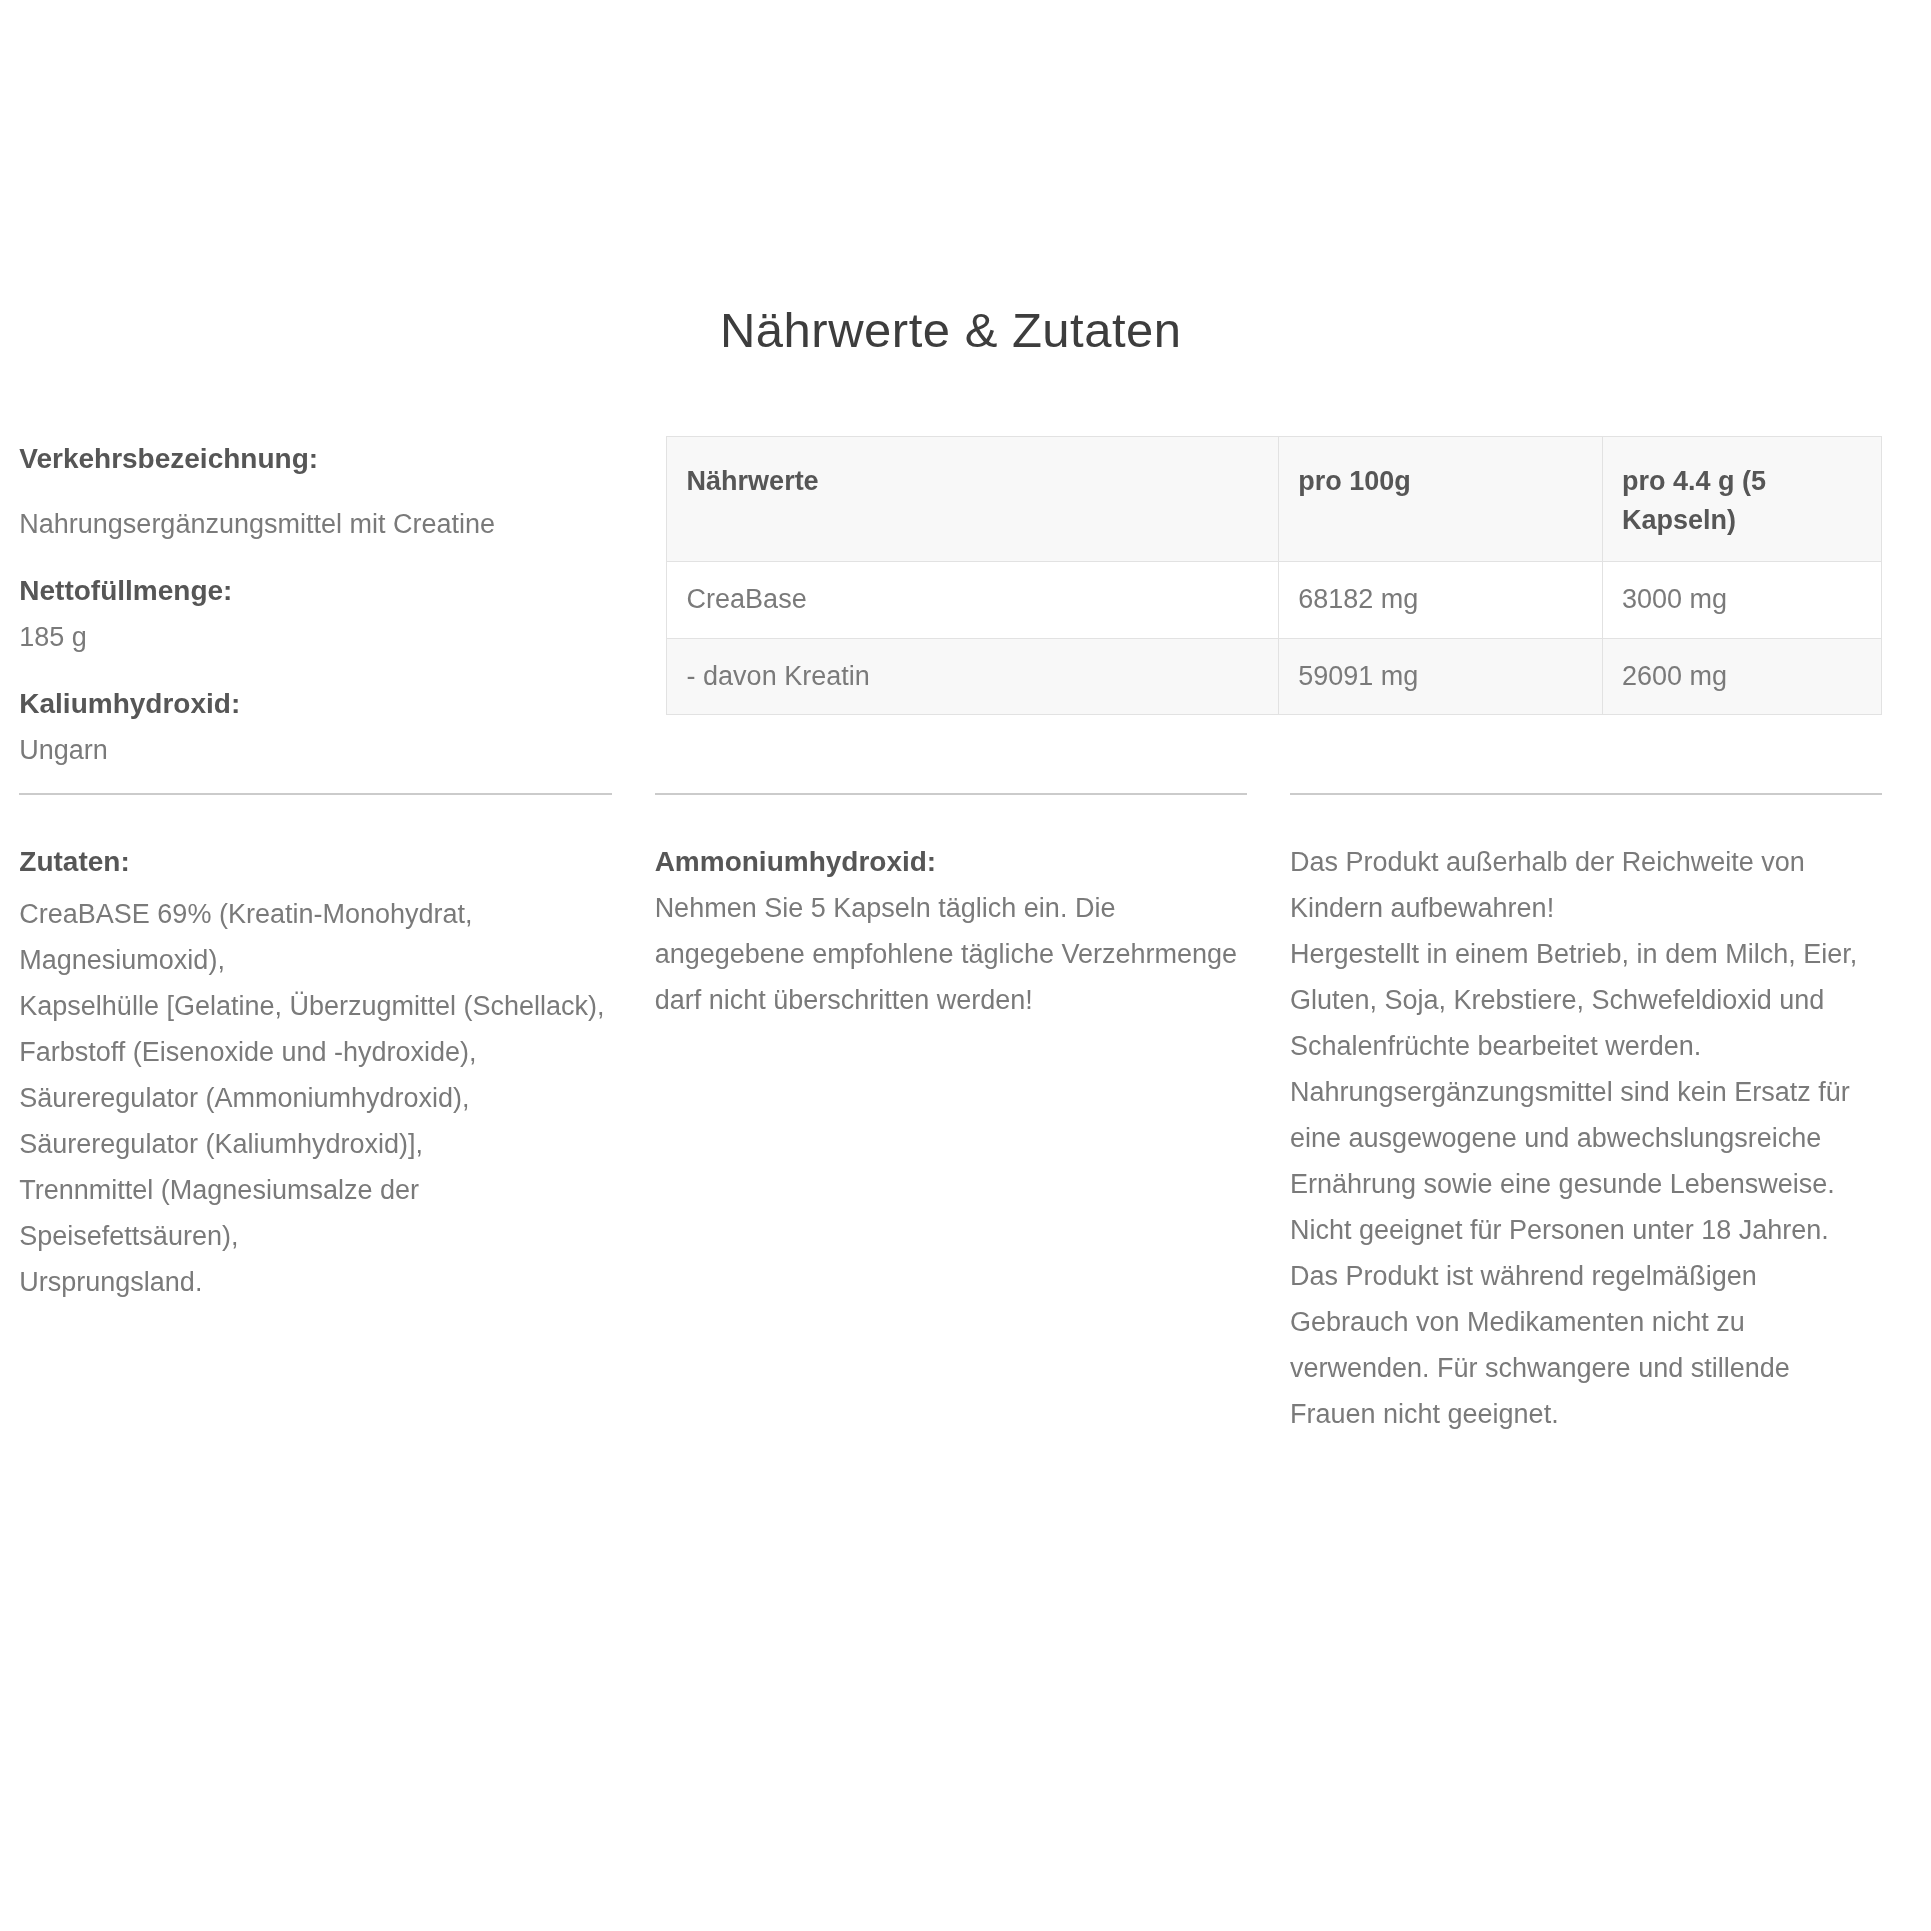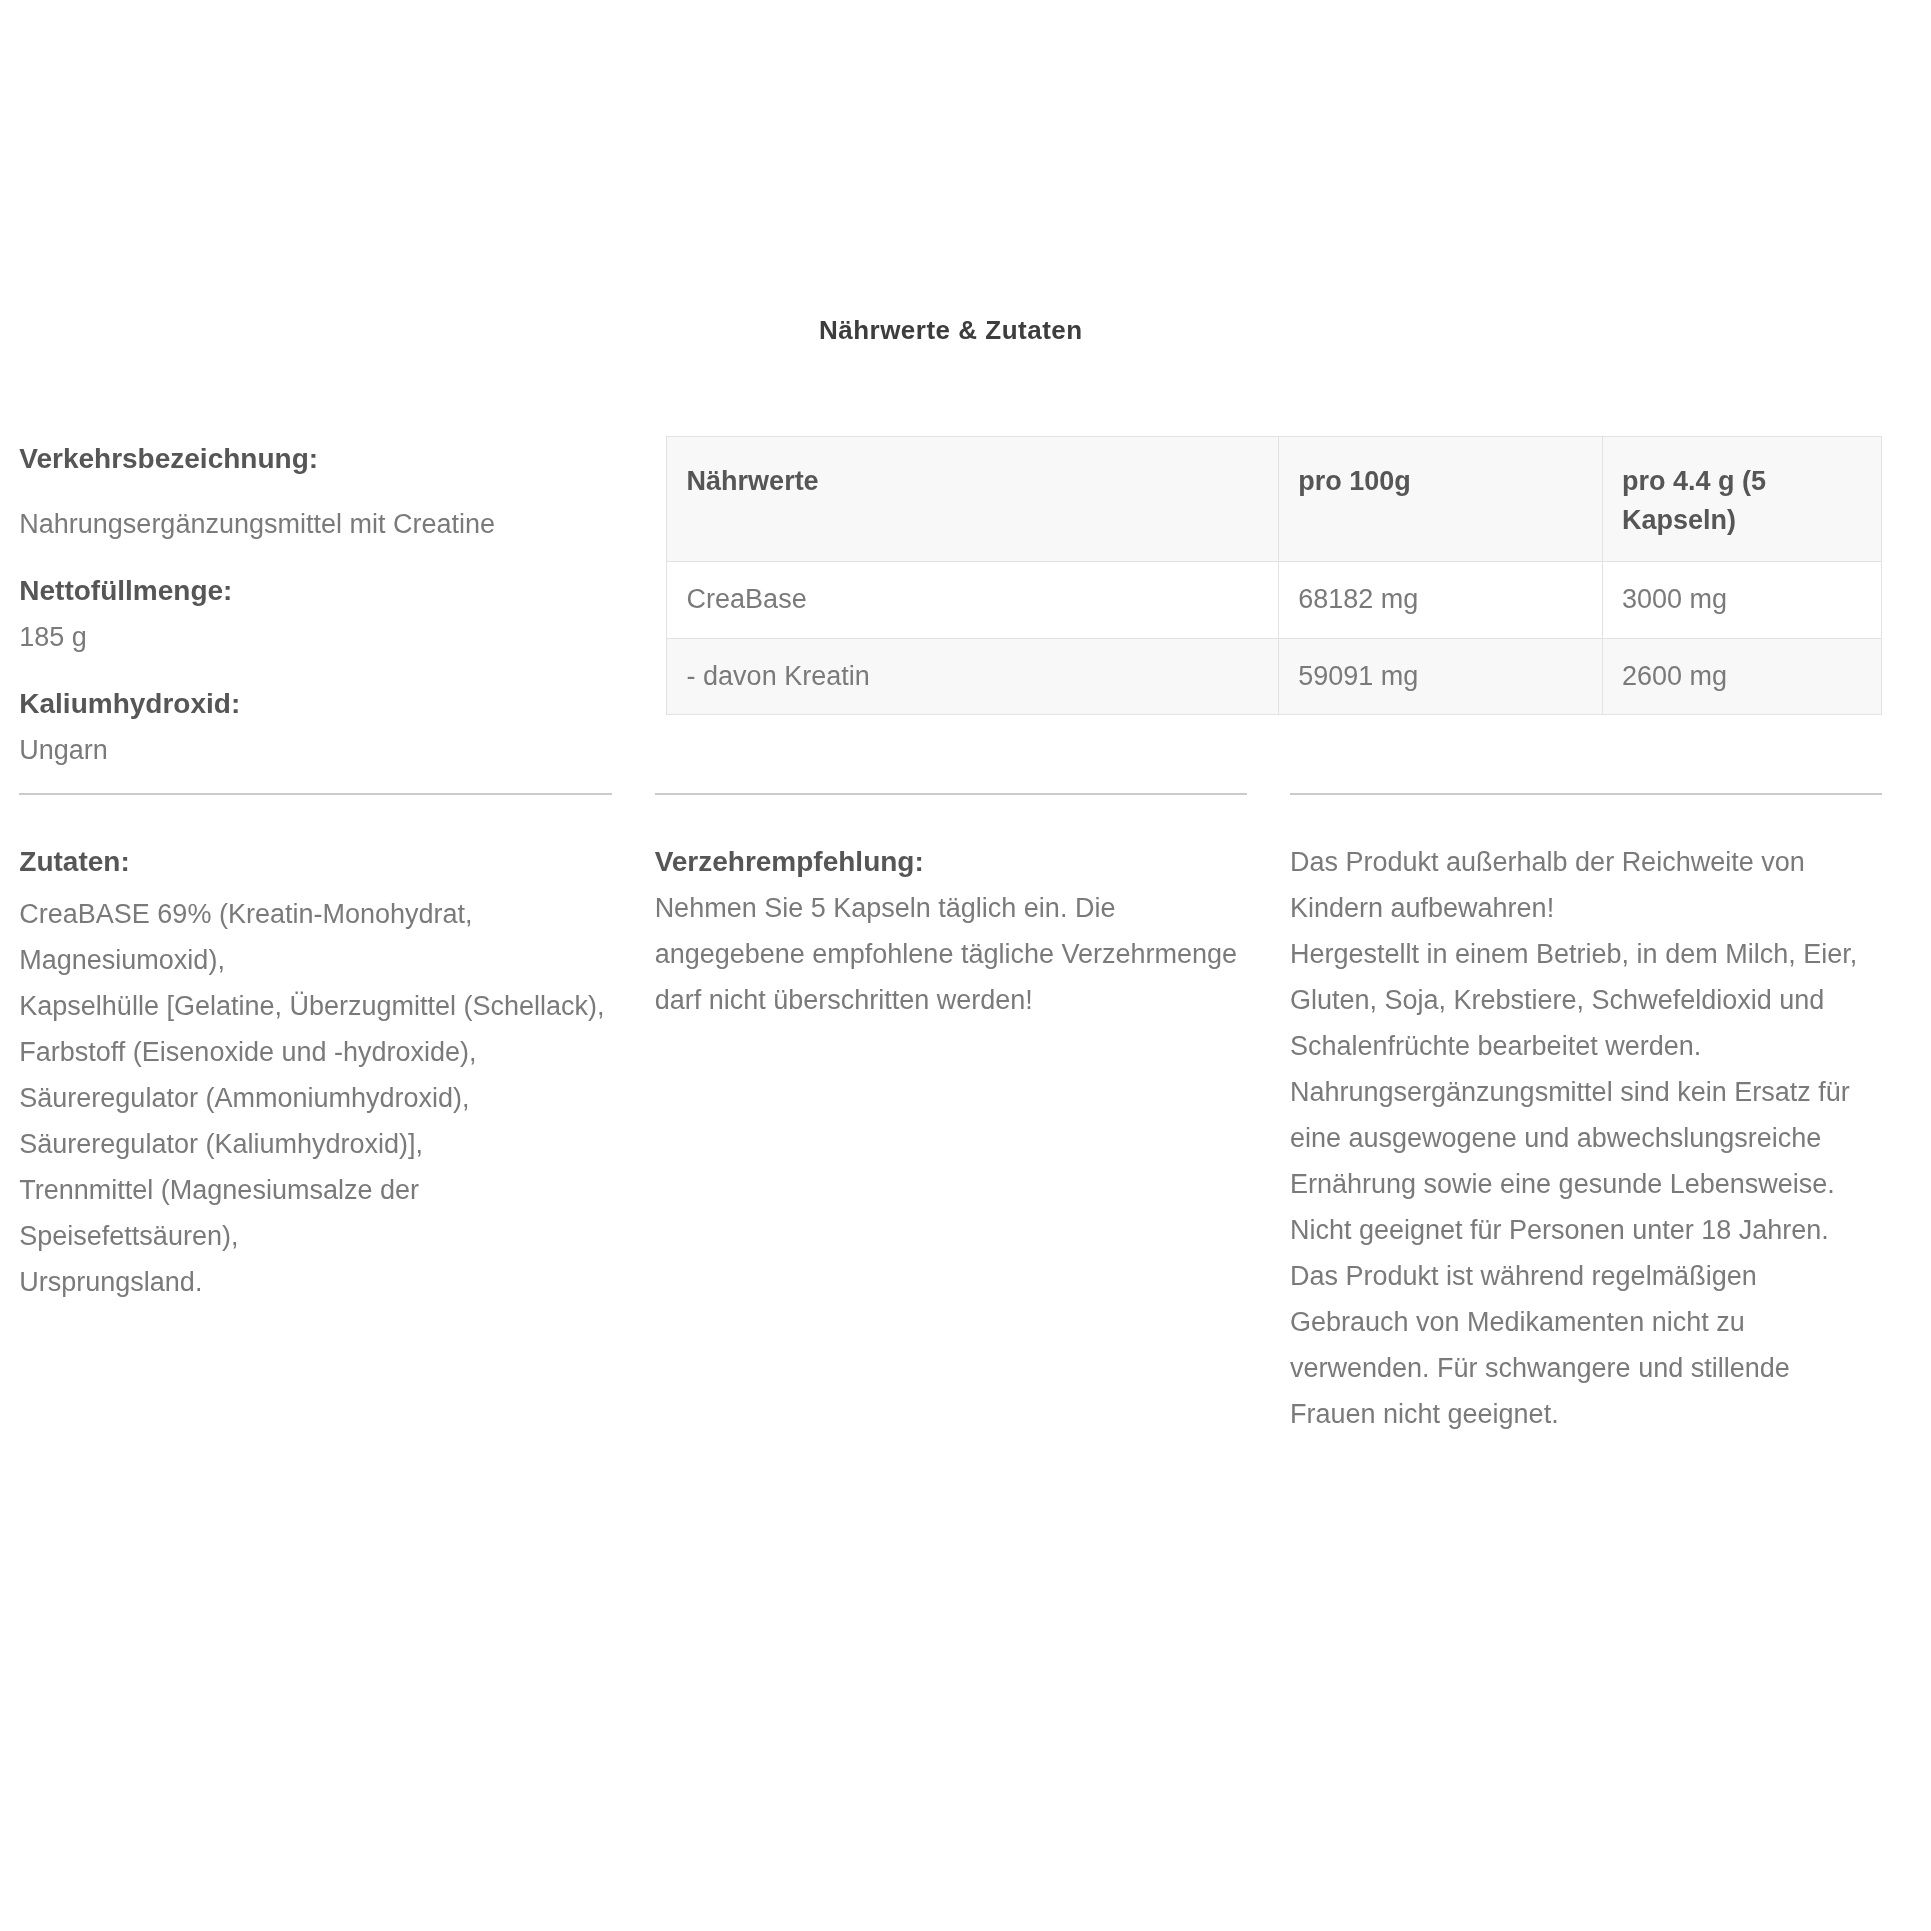--- a/index.html
+++ b/index.html
@@ -13,23 +13,23 @@
   }
   .container {
     width: 1863px;
     margin-left: 19.3px;
   }
   
   .page-title {
     margin: 0;
     padding-top: 307px;
     text-align: center;
-    font-size: 26px;
+    font-size: 49px;
     line-height: 46px;
-    font-weight: 700;
+    font-weight: 400;
     color: #3d3d3d;
     letter-spacing: 0.5px;
   }
   
   .top-section {
     margin-top: 83px;
     display: grid;
     grid-template-columns: 591px 1fr;
     column-gap: 56px;
     align-items: start;
@@ -169,21 +169,21 @@
           <div>Kapselhülle [Gelatine, Überzugmittel (Schellack), Farbstoff (Eisenoxide und -hydroxide), Säureregulator (Ammoniumhydroxid), Säureregulator (Kaliumhydroxid)],</div>
           <div>Trennmittel (Magnesiumsalze der Speisefettsäuren),</div>
           <div>Ursprungsland.</div>
         </div>
       </div>
     </div>
 
     <div class="bottom-col">
       <div class="col-divider"></div>
       <div class="col-content">
-        <h3 class="section-heading">Verzehrempfehlung:</h3>
+        <h3 class="section-heading">Ammoniumhydroxid:</h3>
         <p class="note-para consumption-body">Nehmen Sie 5 Kapseln täglich ein. Die angegebene empfohlene tägliche Verzehrmenge darf nicht überschritten werden!</p>
       </div>
     </div>
 
     <div class="bottom-col">
       <div class="col-divider"></div>
       <div class="col-content">
         <p class="note-para second">Das Produkt außerhalb der Reichweite von Kindern aufbewahren!</p>
         <p class="note-para">Hergestellt in einem Betrieb, in dem Milch, Eier, Gluten, Soja, Krebstiere, Schwefeldioxid und Schalenfrüchte bearbeitet werden.</p>
         <p class="note-para">Nahrungsergänzungsmittel sind kein Ersatz für eine ausgewogene und abwechslungsreiche Ernährung sowie eine gesunde Lebensweise. Nicht geeignet für Personen unter 18 Jahren. Das Produkt ist während regelmäßigen Gebrauch von Medikamenten nicht zu verwenden. Für schwangere und stillende Frauen nicht geeignet.</p>

